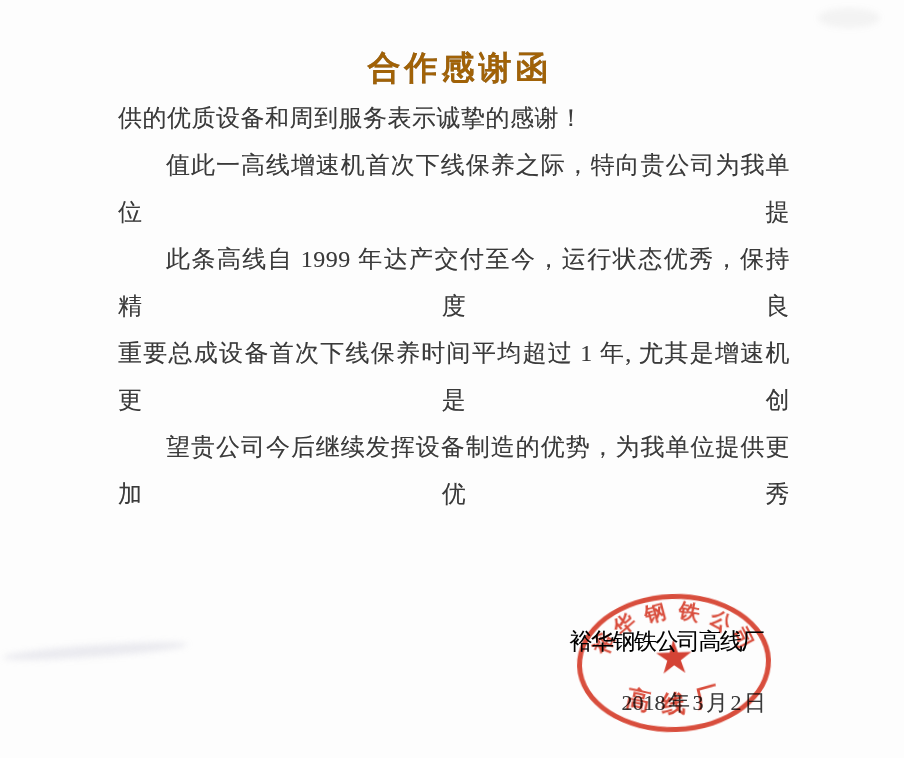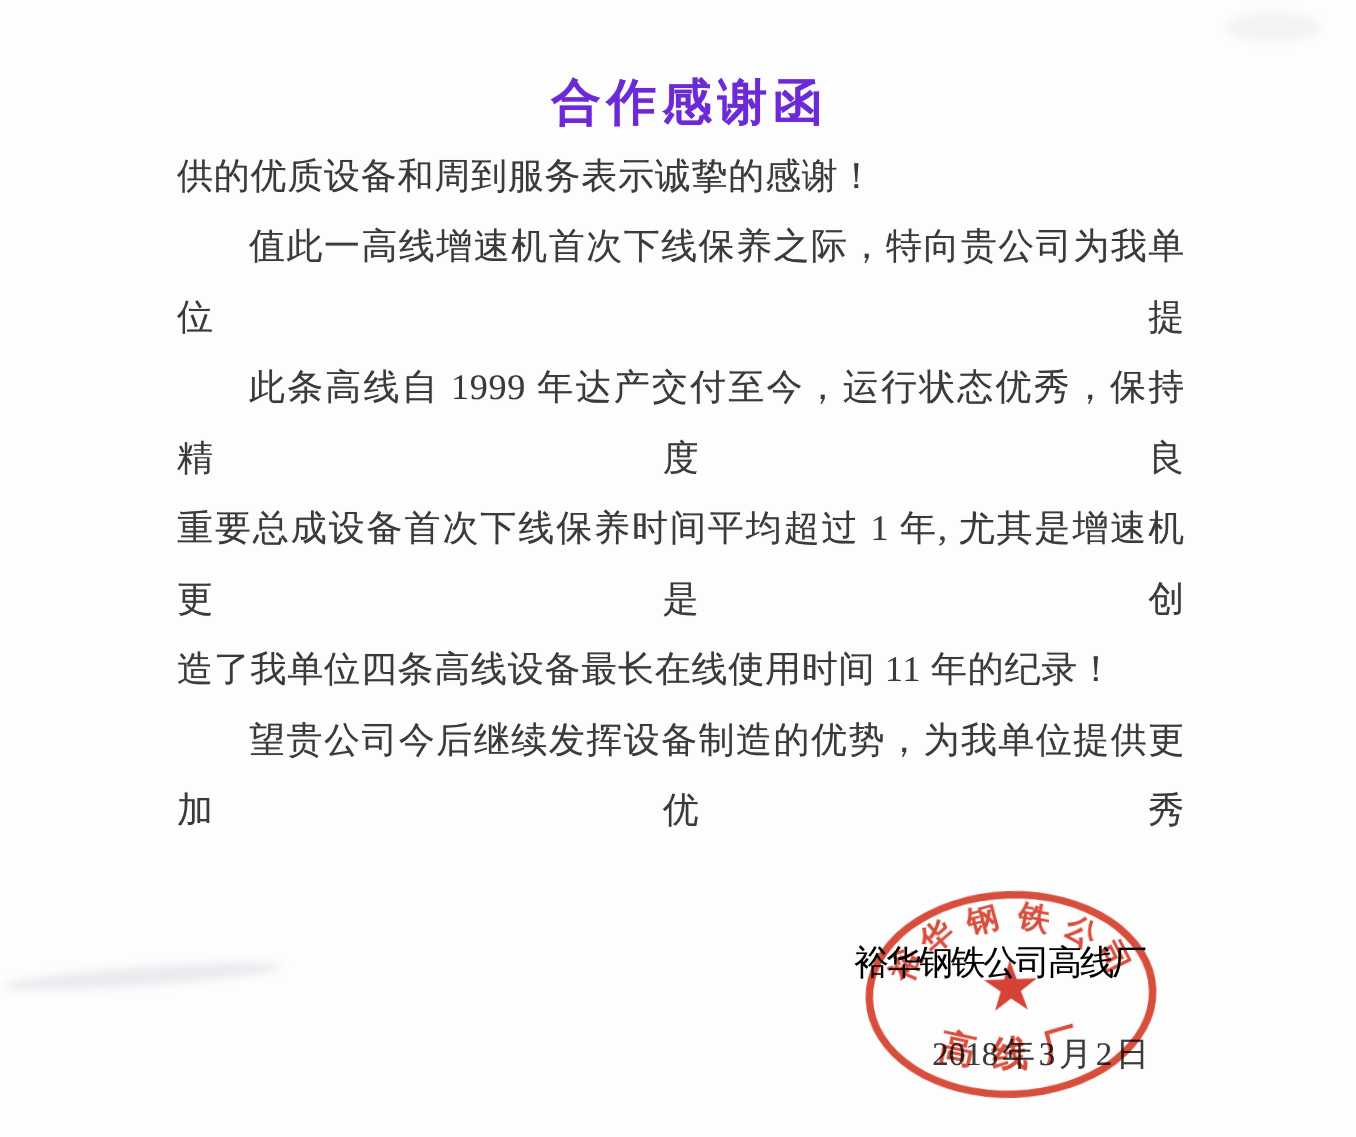--- a/index.html
+++ b/index.html
@@ -10,21 +10,21 @@
     overflow:hidden;
     font-family:"Liberation Serif", serif;
   }
   .title{
     position:absolute;
     top:46px;left:16px;right:0;
     text-align:center;
     font-size:33px;
     font-weight:600;
     letter-spacing:4px;
-    color:#6d28d9;
+    color:#a16207;
     text-shadow:0 0 .6px rgba(40,40,40,.45);
   }
   .body{
     position:absolute;
     left:118px;top:95px;width:672px;
     font-size:24px;
     line-height:47px;
     color:#3a3a3a;
     letter-spacing:.5px;
     text-shadow:0 0 .5px rgba(40,40,40,.35);
@@ -125,21 +125,20 @@
   <div class="body">
 
     <div>
       <div class="bodyline">供的优质设备和周到服务表示诚挚的感谢！</div>
       <div class="bodyline fill indent">值此一高线增速机首次下线保养之际，特向贵公司为我单位提</div>
     </div>
 
     <div>
       <div class="bodyline fill indent">此条高线自 1999 年达产交付至今，运行状态优秀，保持精度良</div>
       <div class="bodyline fill">重要总成设备首次下线保养时间平均超过 1 年, 尤其是增速机更是创</div>
-      <div class="bodyline">造了我单位四条高线设备最长在线使用时间 11 年的纪录！</div>
     </div>
 
     <div>
       <div class="bodyline fill indent">望贵公司今后继续发挥设备制造的优势，为我单位提供更加优秀</div>
 
     </div>
   </div>
 
   <div class="signature">裕华钢铁公司高线厂</div>
   <div class="date">2018 年 3 月 2 日</div>

